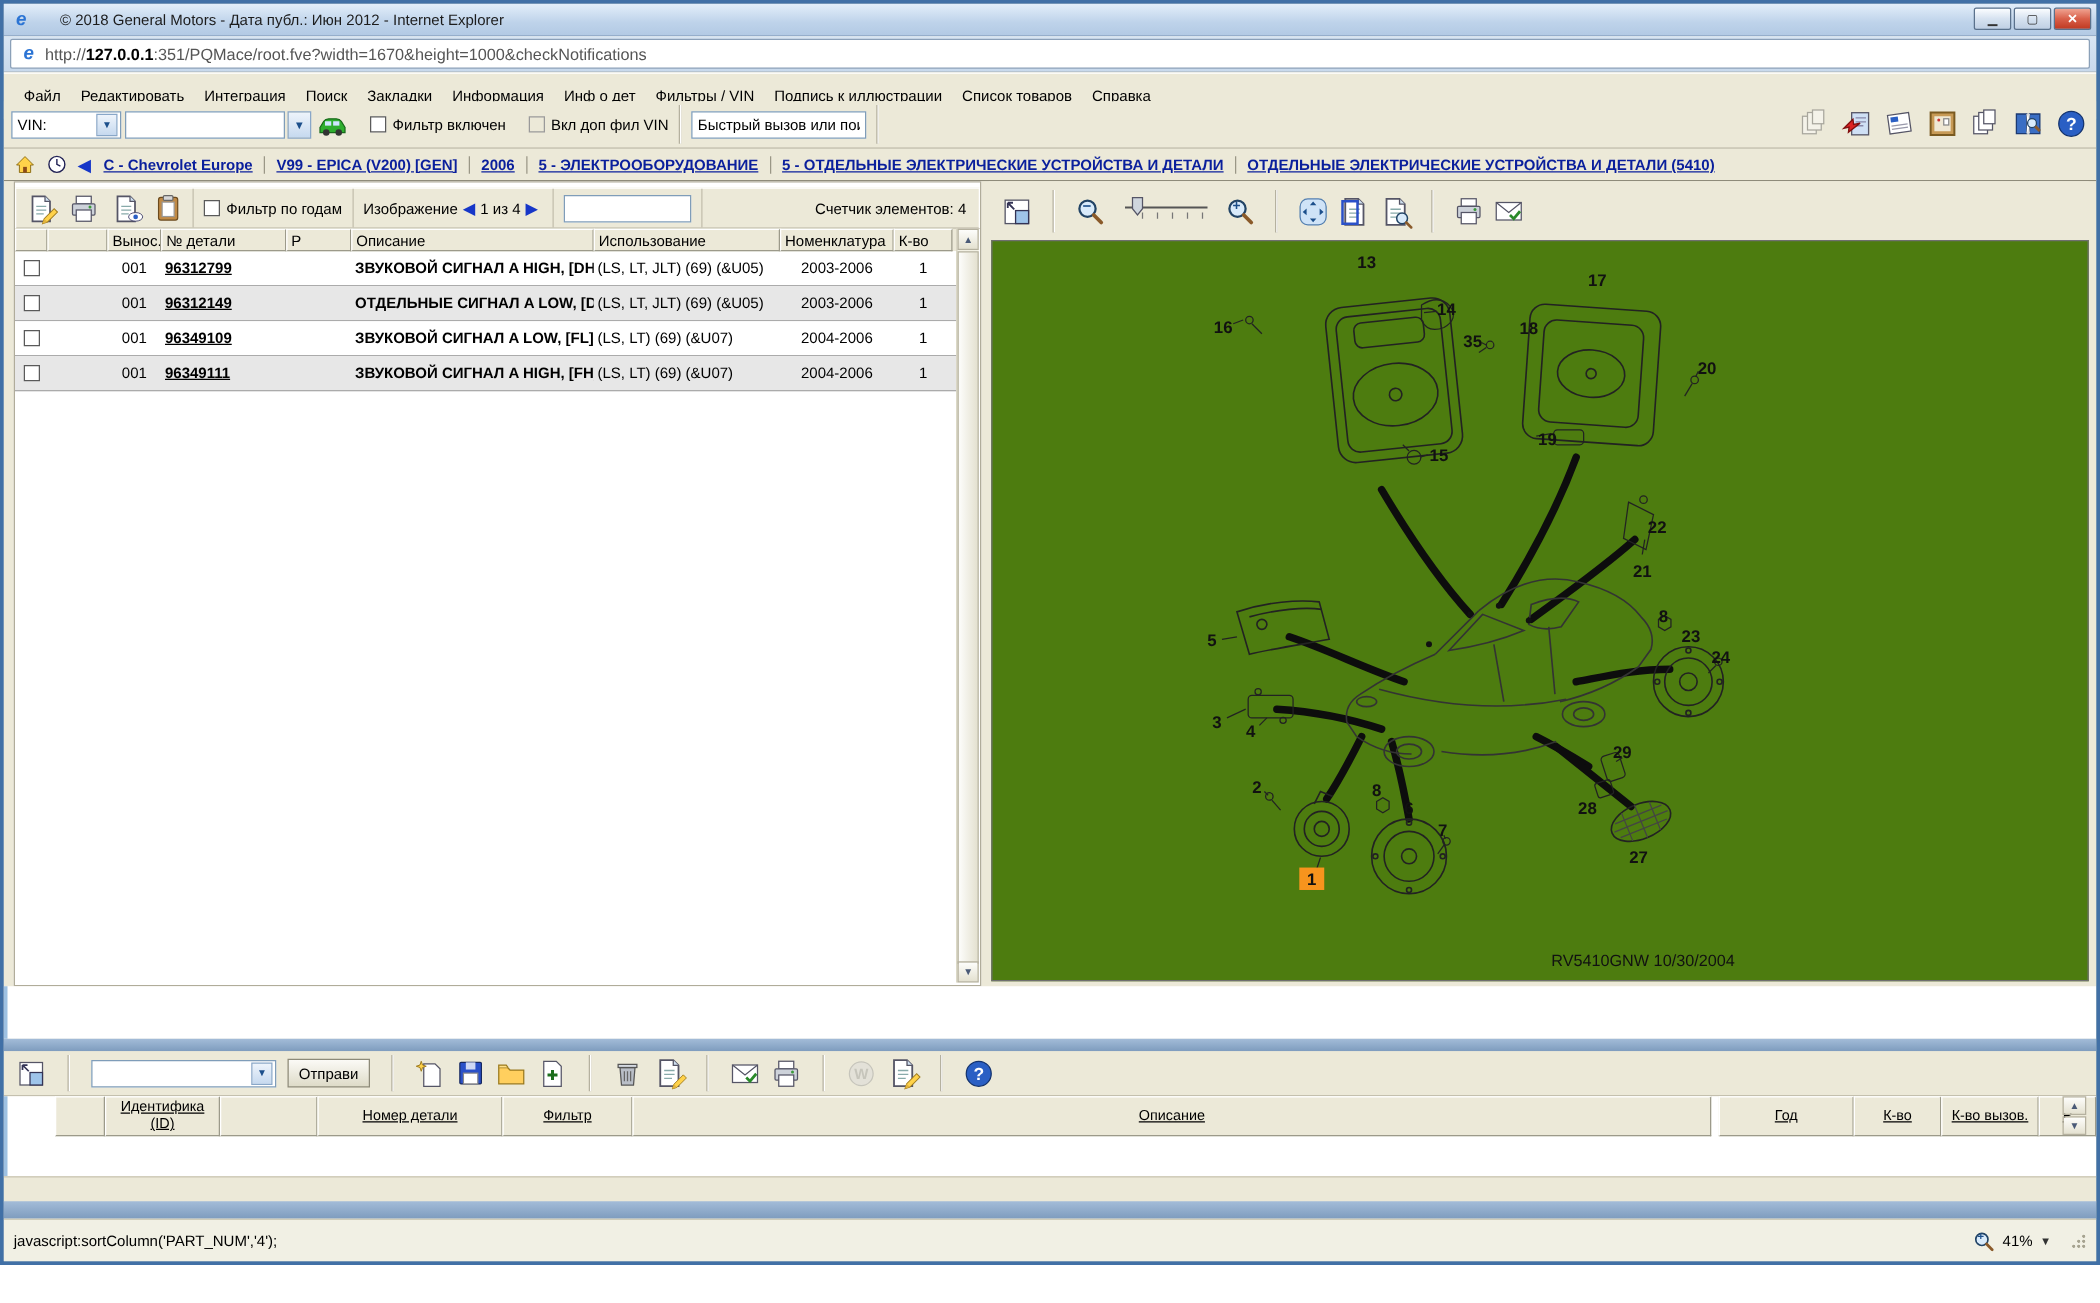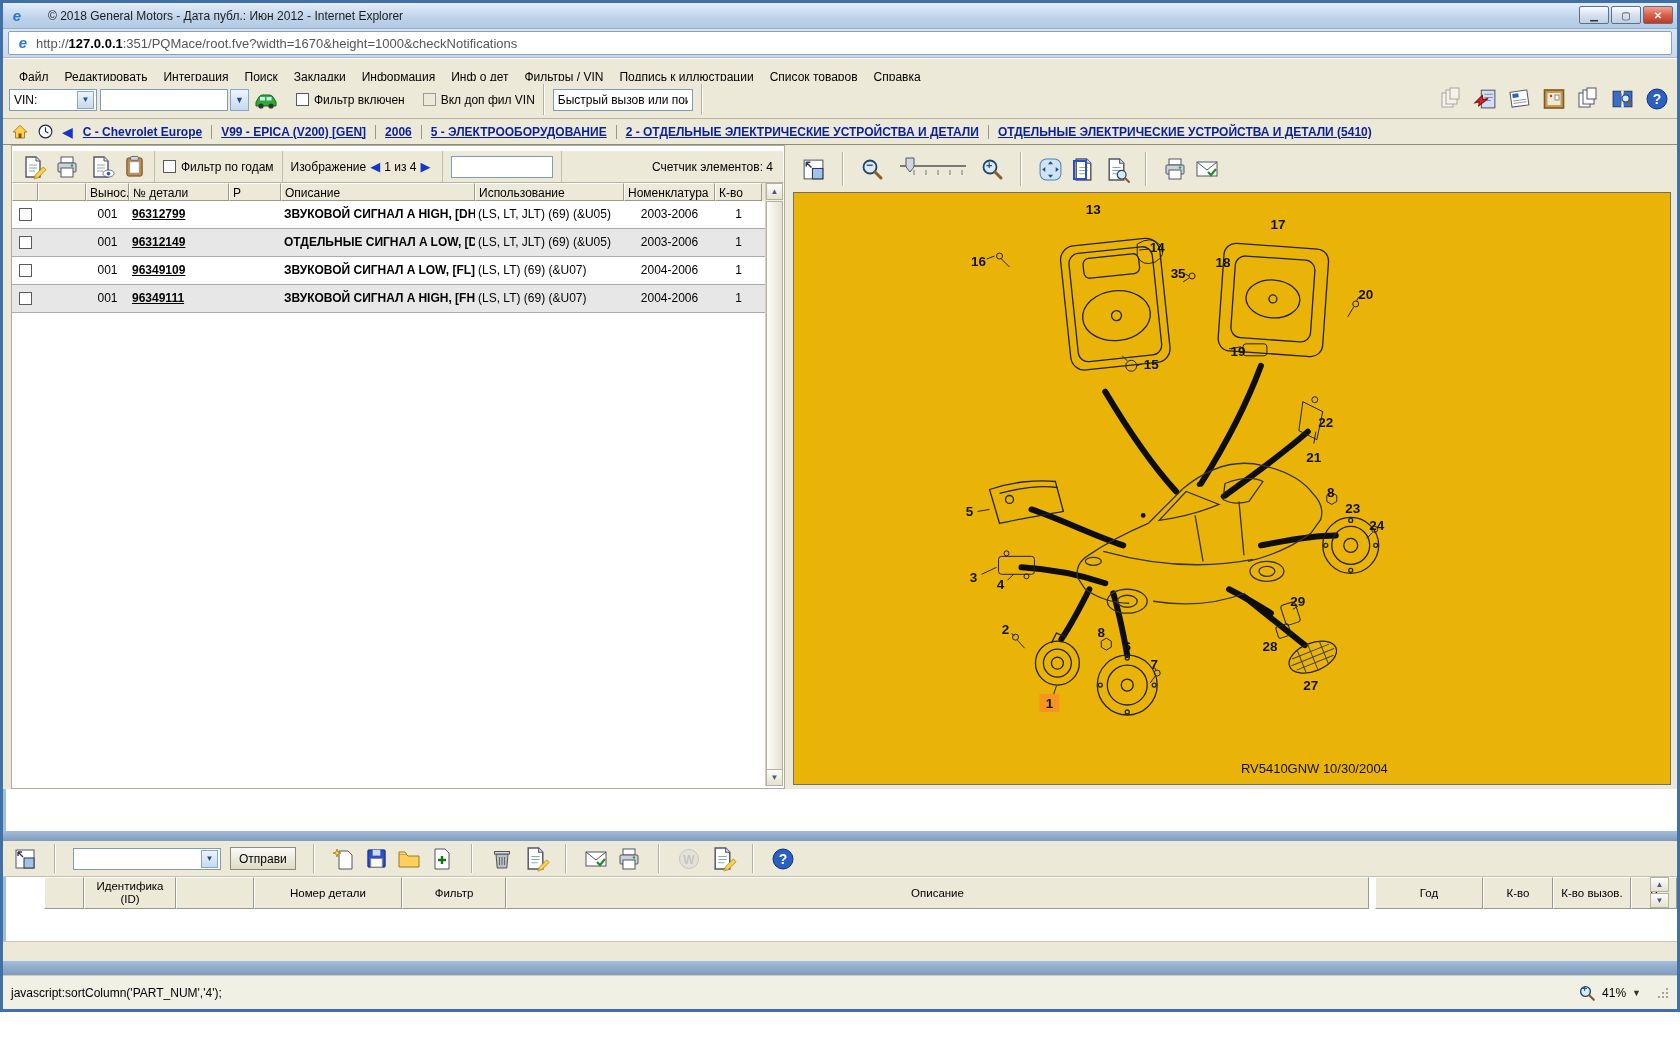--- a/index.html
+++ b/index.html
@@ -74,33 +74,33 @@
   .p-link{font-weight:bold;text-decoration:underline;color:#000;cursor:pointer;}
   .p-desc{font-weight:bold;}
   
   .scroll-v{position:absolute;right:1px;top:37px;bottom:2px;width:17px;background:#f3f1e4;border-left:1px solid #d4d0bc;}
   .sb-btn{position:absolute;left:0;width:17px;height:17px;background:linear-gradient(#fdfdfb,#e4e1d0);
           border:1px solid #b5b19f;box-sizing:border-box;font-size:8px;color:#4a5a77;display:flex;align-items:center;justify-content:center;}
   .sb-thumb{position:absolute;left:0;width:17px;background:linear-gradient(90deg,#fdfdfb,#e4e1d0);border:1px solid #b5b19f;box-sizing:border-box;}
   
   .right-panel{position:absolute;left:788px;top:0;right:6px;height:644px;background:#ece9d8;}
   .rp-toolbar{position:absolute;left:0;top:4px;right:0;height:40px;display:flex;align-items:center;gap:8px;padding:0 10px;box-sizing:border-box;}
-  .diagram{position:absolute;left:2px;top:47px;right:0;bottom:4px;background:#eab308;border:1px solid #6f6f6f;box-sizing:border-box;}
+  .diagram{position:absolute;left:2px;top:47px;right:0;bottom:4px;background:#4d7c0f;border:1px solid #6f6f6f;box-sizing:border-box;}
   .callout{font-size:13.5px;font-weight:600;fill:#111;font-family:"Liberation Sans",sans-serif;}
   .dcode{font-size:13px;fill:#111;font-family:"Liberation Sans",sans-serif;}
   
   .mid-white{position:absolute;left:0;top:786px;right:0;height:42px;background:#fff;border-left:3px solid #9ec1e2;box-sizing:border-box;}
   .split1{position:absolute;left:0;top:828px;right:0;height:10px;background:linear-gradient(#a3bcd8,#7e9cbe);}
   .bottom-toolbar{position:absolute;left:0;top:838px;right:0;height:36px;background:#ece9d8;border-bottom:1px solid #c4c0ae;
                   display:flex;align-items:center;gap:9px;padding:0 10px;box-sizing:border-box;}
   .bt-dd{width:148px;height:22px;background:#fff;border:1px solid #7f9db9;display:flex;align-items:center;justify-content:flex-end;box-sizing:border-box;}
   .bt-btn{height:23px;padding:0 8px;background:linear-gradient(#fbfaf6,#dedbc8);border:1px solid #8d8a79;font-size:12px;
           font-family:"Liberation Sans",sans-serif;color:#000;}
   .bottom-table{position:absolute;left:0;top:874px;right:0;height:64px;background:#fff;border-left:3px solid #9ec1e2;box-sizing:border-box;}
-  .bh-row{display:flex;height:32px;padding-left:38px;}
+  .bh-row{display:flex;height:32px;padding-left:38px;text-decoration:underline;}
   .bh-cell{box-sizing:border-box;background:#ece9d8;border-top:1px solid #fff;border-left:1px solid #fff;
            border-right:1px solid #9c9a8a;border-bottom:1px solid #9c9a8a;font-size:11.5px;display:flex;align-items:center;
            justify-content:center;text-align:center;white-space:pre-line;line-height:13px;}
   .bt-scroll{position:absolute;right:8px;top:0;width:19px;height:32px;}
   .beige-strip{position:absolute;left:0;top:938px;right:0;height:20px;background:#ece9d8;border-top:1px solid #c9c5b2;}
   .split2{position:absolute;left:0;top:958px;right:0;height:14px;background:linear-gradient(#a3bcd8,#7e9cbe);}
   .statusbar{position:absolute;left:0;top:972px;right:0;height:34px;background:#f1f0e4;border-top:1px solid #cfccb9;
              display:flex;align-items:center;padding:0 8px;box-sizing:border-box;font-size:12px;color:#000;}
   .sb-right{margin-left:auto;display:flex;align-items:center;gap:6px;}
   .grip{width:12px;height:12px;margin-left:10px;background:
@@ -329,21 +329,21 @@
     </div>
     <div class="breadbar-links" style="display:flex;align-items:center;">
           <a class="bc-link">C - Chevrolet Europe</a>
           <span class="bc-sep"></span>
           <a class="bc-link">V99 - EPICA (V200) [GEN]</a>
           <span class="bc-sep"></span>
           <a class="bc-link">2006</a>
           <span class="bc-sep"></span>
           <a class="bc-link">5 - ЭЛЕКТРООБОРУДОВАНИЕ</a>
           <span class="bc-sep"></span>
-          <a class="bc-link">2 - ОТДЕЛЬНЫЕ ЭЛЕКТРИЧЕСКИЕ УСТРОЙСТВА И ДЕТАЛИ</a>
+          <a class="bc-link">5 - ОТДЕЛЬНЫЕ ЭЛЕКТРИЧЕСКИЕ УСТРОЙСТВА И ДЕТАЛИ</a>
           <span class="bc-sep"></span>
           <a class="bc-link">ОТДЕЛЬНЫЕ ЭЛЕКТРИЧЕСКИЕ УСТРОЙСТВА И ДЕТАЛИ  (5410)</a>
         </div>
   </div>
 
   <div class="content">
 
     <div class="left-panel">
       <div class="lp-toolbar">
         <div class="lp-sec" style="gap:10px">

